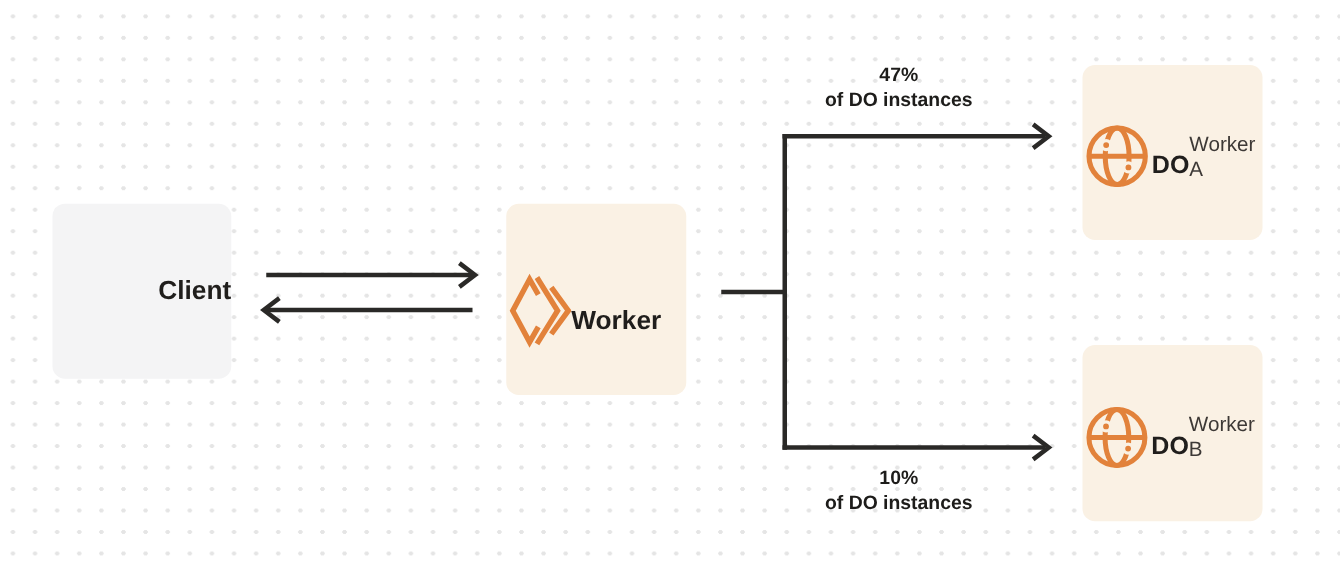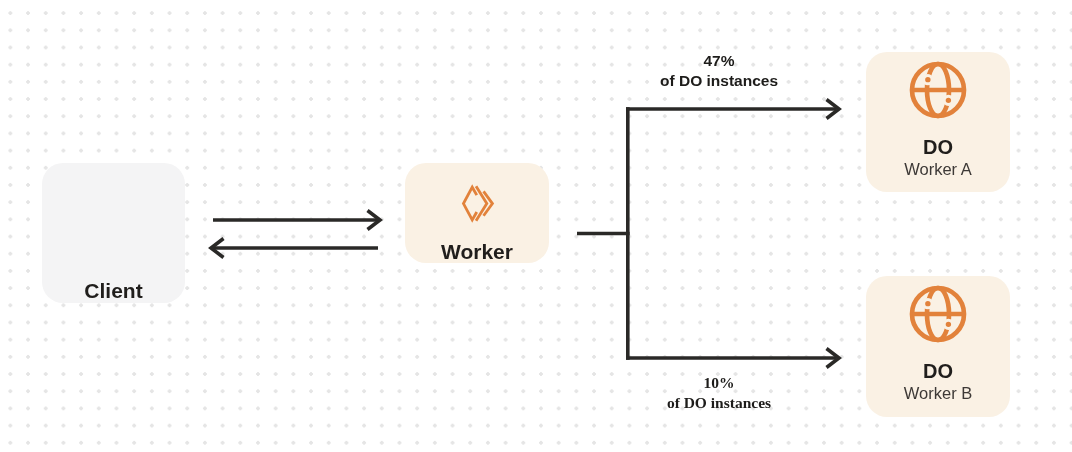--- a/index.html
+++ b/index.html
@@ -5,33 +5,33 @@
   html,body{margin:0;padding:0;background:#ffffff;}
   .canvas{
     position:relative;width:1072px;height:452px;overflow:hidden;
     background-color:#ffffff;
     background-image:radial-gradient(circle,#e5e5e5 1.55px,transparent 1.95px);
     background-size:17.7px 17.2px;
     background-position:1.5px 4.5px;
     font-family:"Liberation Sans",sans-serif;
     -webkit-font-smoothing:antialiased;
   }
-  .node{position:absolute;border-radius:21px;display:flex;flex-direction:column;align-items:center;box-sizing:border-box;}
+  .node{position:absolute;border-radius:10px;display:flex;flex-direction:row;align-items:center;box-sizing:border-box;}
   .client-box{left:42px;top:163px;width:143px;height:140px;background:#f4f4f5;justify-content:flex-end;}
   .client-box .big-label{font-size:21px;font-weight:700;color:#201e1c;}
-  .worker-box{left:405px;top:163px;width:144px;height:100px;background:#faf1e4;padding-top:20px;justify-content:flex-end;}
+  .worker-box{left:405px;top:163px;width:144px;height:153px;background:#faf1e4;padding-top:20px;}
   .worker-box .big-label{font-size:21px;font-weight:700;color:#201e1c;margin-top:15px;line-height:22px;}
   .do-box{left:866px;width:144px;background:#faf1e4;padding-top:6px;}
   .do-a-box{top:52px;height:140px;}
   .do-b-box{top:276px;height:141px;}
   .do-box .do-title{font-size:20px;font-weight:700;color:#201e1c;margin-top:14px;line-height:22px;}
   .do-box .do-subtitle{font-size:16.5px;font-weight:400;color:#3d3936;line-height:20px;margin-top:1px;}
   .pct-label{position:absolute;width:220px;text-align:center;font-size:15.5px;font-weight:600;color:#1d1c1a;line-height:20px;}
   .pct-top{left:609px;top:51px;}
-  .pct-bottom{left:609px;top:373px;font-family:Liberation Serif, serif;}
+  .pct-bottom{left:609px;top:373px;}
   svg.wires{position:absolute;left:0;top:0;width:1072px;height:452px;pointer-events:none;}
   svg.wires path{stroke:#2a2927;stroke-width:3.6;fill:none;stroke-linejoin:miter;}
   .icon-svg{display:block;}
 </style>
 </head>
 <body>
 
 <div class="canvas">
 
   <svg class="wires" aria-hidden="true">

